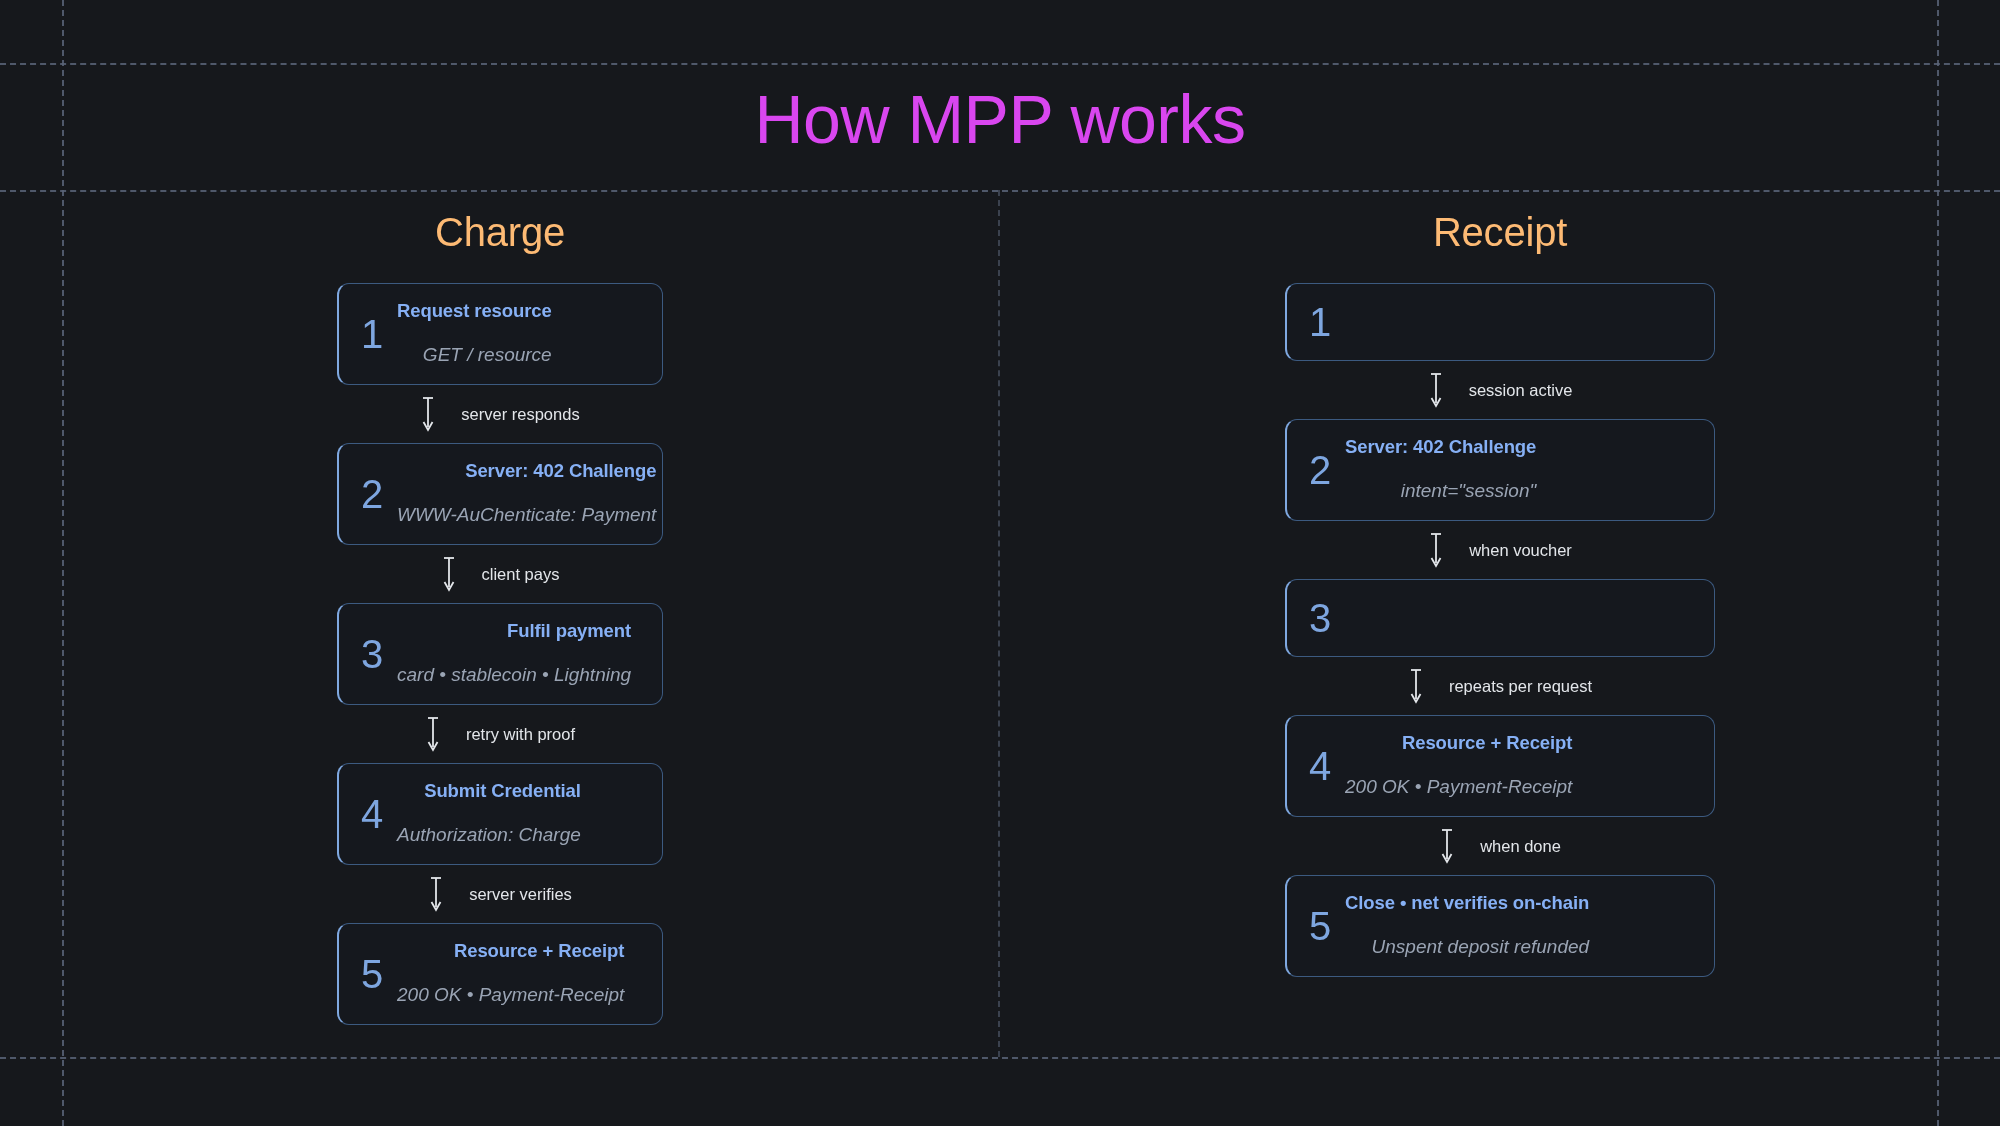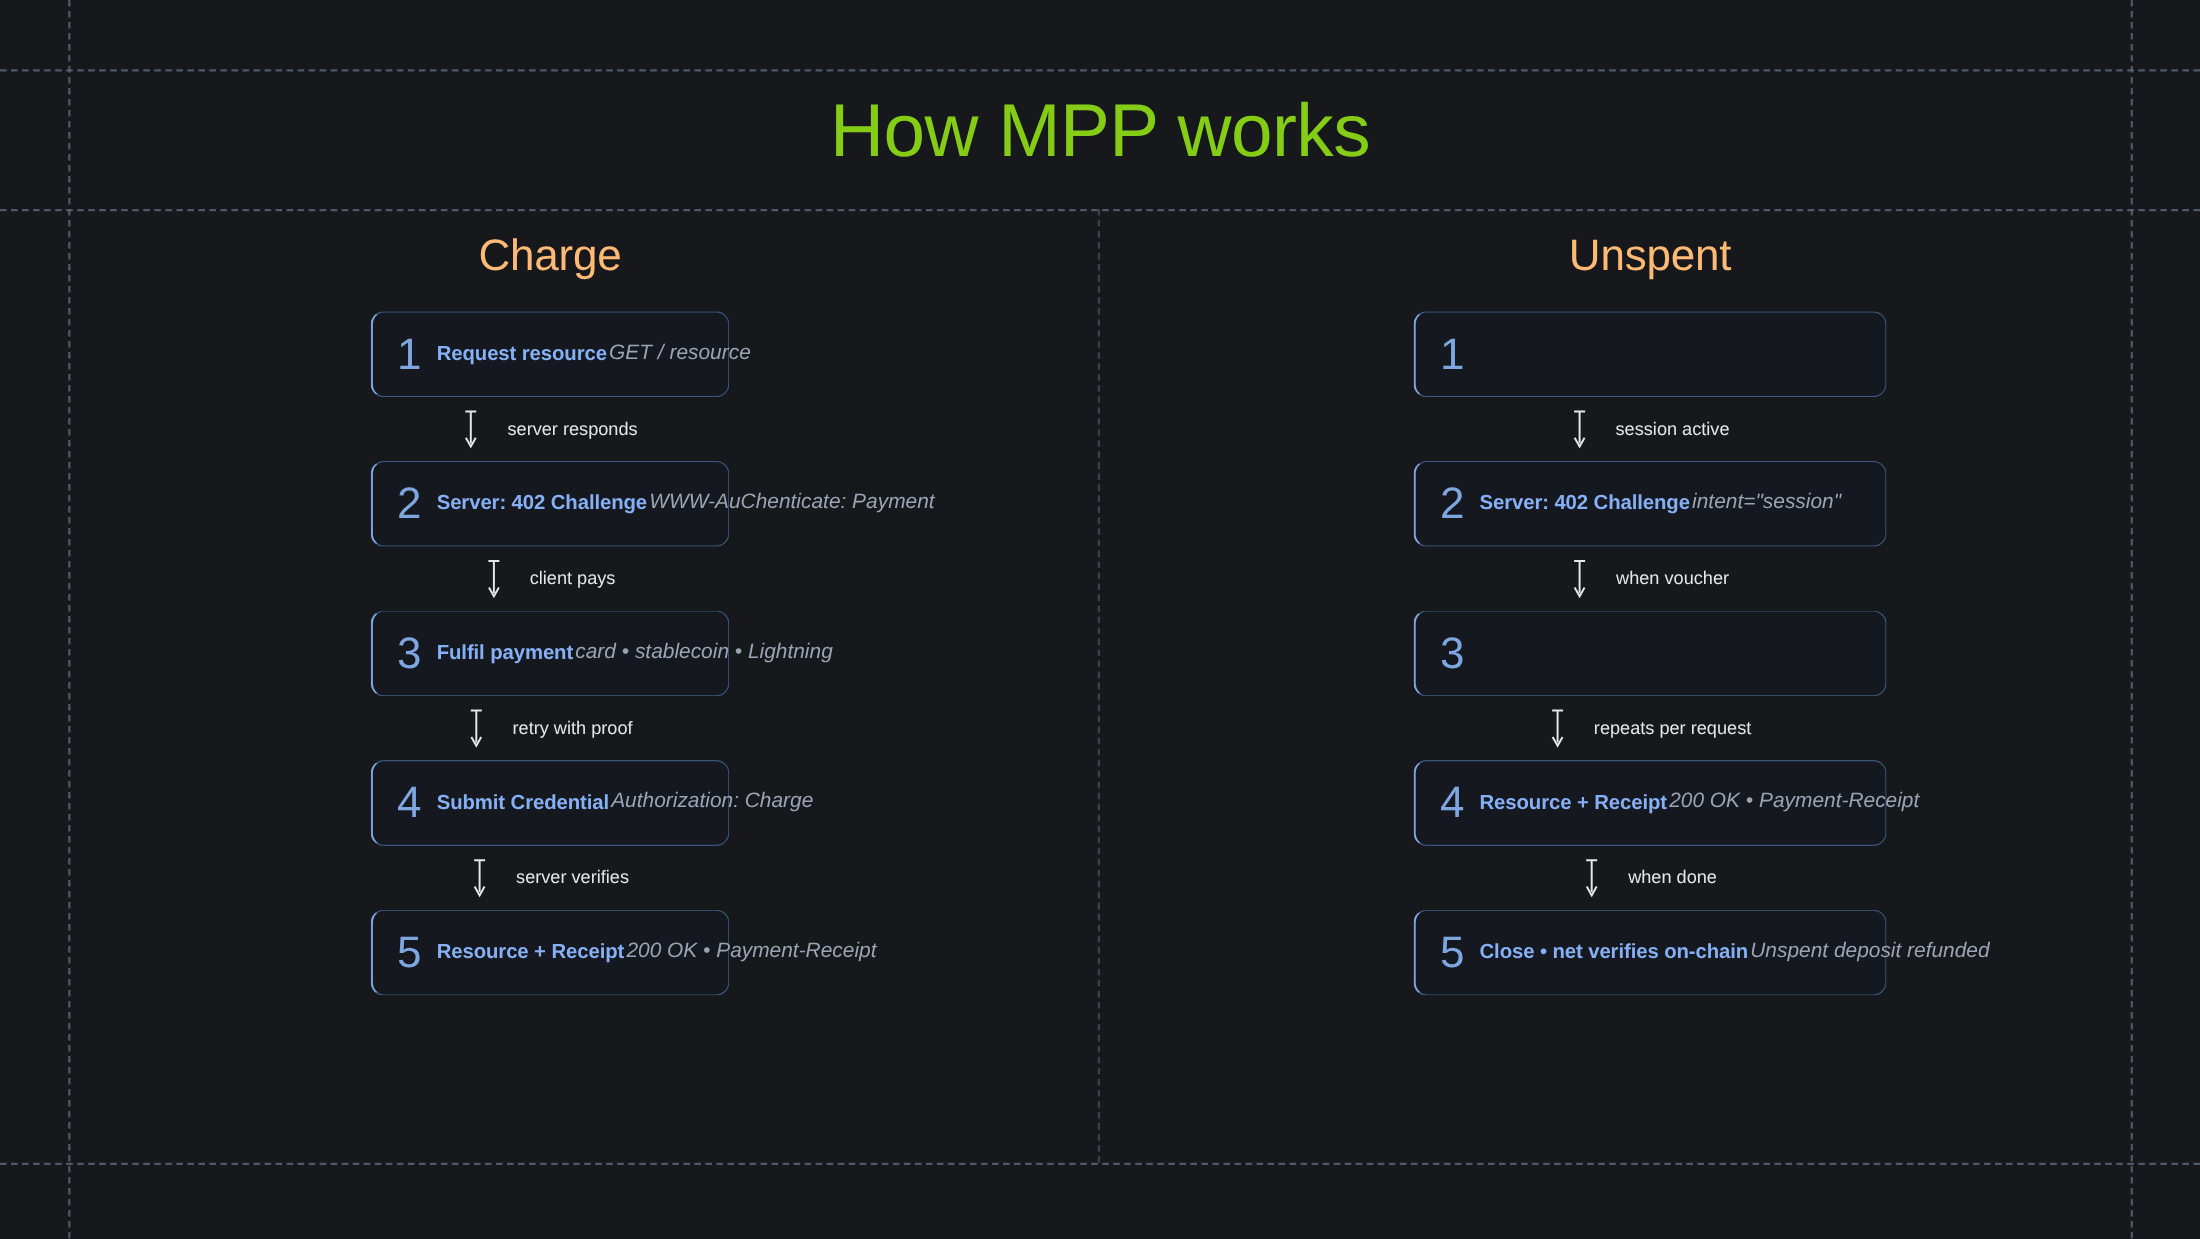--- a/index.html
+++ b/index.html
@@ -58,21 +58,21 @@
 
   .page-title {
     position: absolute;
     top: 82px;
     left: 0;
     width: 2000px;
     text-align: center;
     font-size: 68px;
     font-weight: 400;
     letter-spacing: -0.5px;
-    color: #84cc16;
+    color: #d946ef;
     line-height: 1.1;
   }
 
   .columns {
     position: absolute;
     top: 210px;
     left: 0;
     width: 2000px;
     display: flex;
   }
@@ -119,23 +119,24 @@
     color: #7ea6e0;
     line-height: 1;
     width: 36px;
     flex: 0 0 36px;
     text-align: left;
     padding-top: 2px;
   }
 
   .card-body {
     display: flex;
-    flex-direction: row;
+    flex-direction: column;
     justify-content: center;
-    gap: 2px;
+    gap: 22px;
+    align-items: flex-end;
   }
 
   .card-title {
     font-size: 18.5px;
     font-weight: 700;
     color: #86b0f5;
     letter-spacing: -0.1px;
     white-space: nowrap;
   }
 
@@ -264,21 +265,21 @@
           <div class="card-body">
             <div class="card-title">Resource + Receipt</div>
             <div class="card-sub">200 OK • Payment-Receipt</div>
           </div>
         </div>
 
       </div>
     </div>
 
     <div class="column col-session">
-      <div class="column-title">Unspent</div>
+      <div class="column-title">Receipt</div>
 
       <div class="flow">
 
         <div class="card">
           <div class="card-num">1</div>
         </div>
 
         <div class="connector">
           <svg class="connector-arrow" viewBox="0 0 16 36">
             <line x1="3" y1="2" x2="13" y2="2" stroke="#e3e6ea" stroke-width="1.8"></line>

